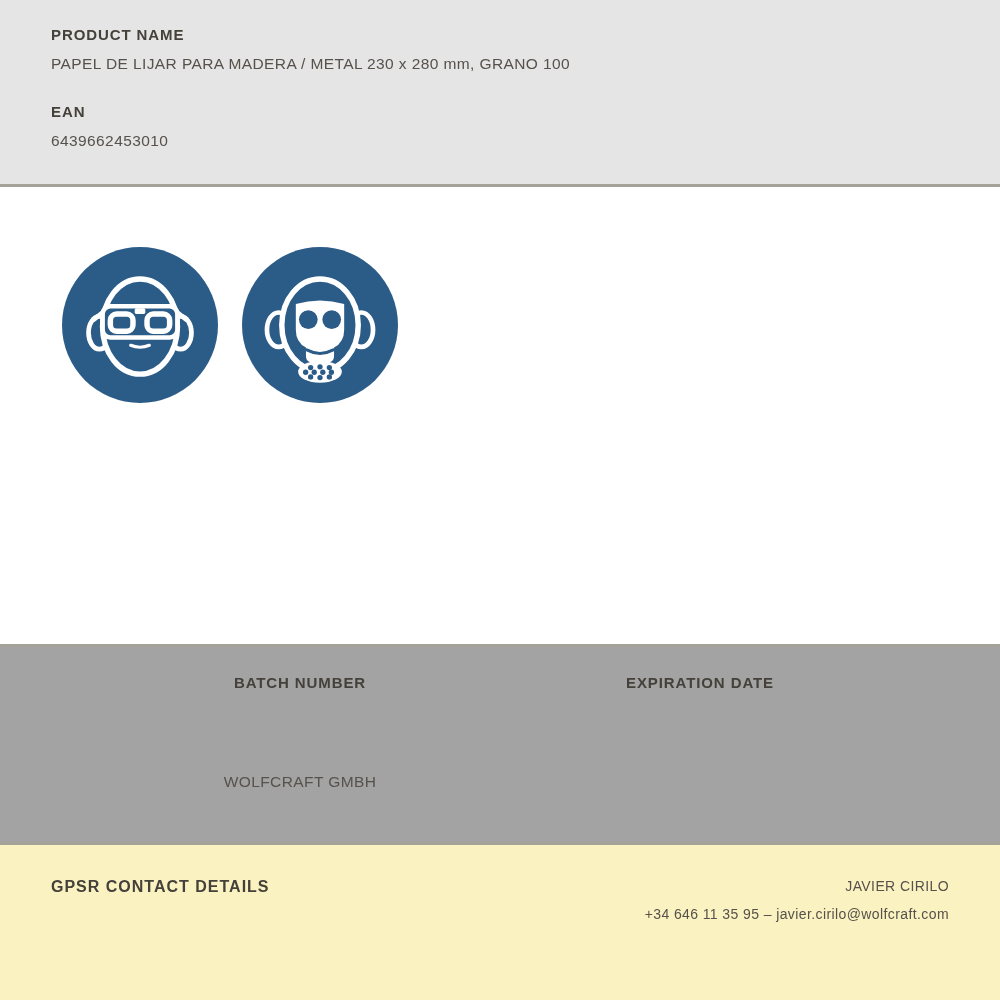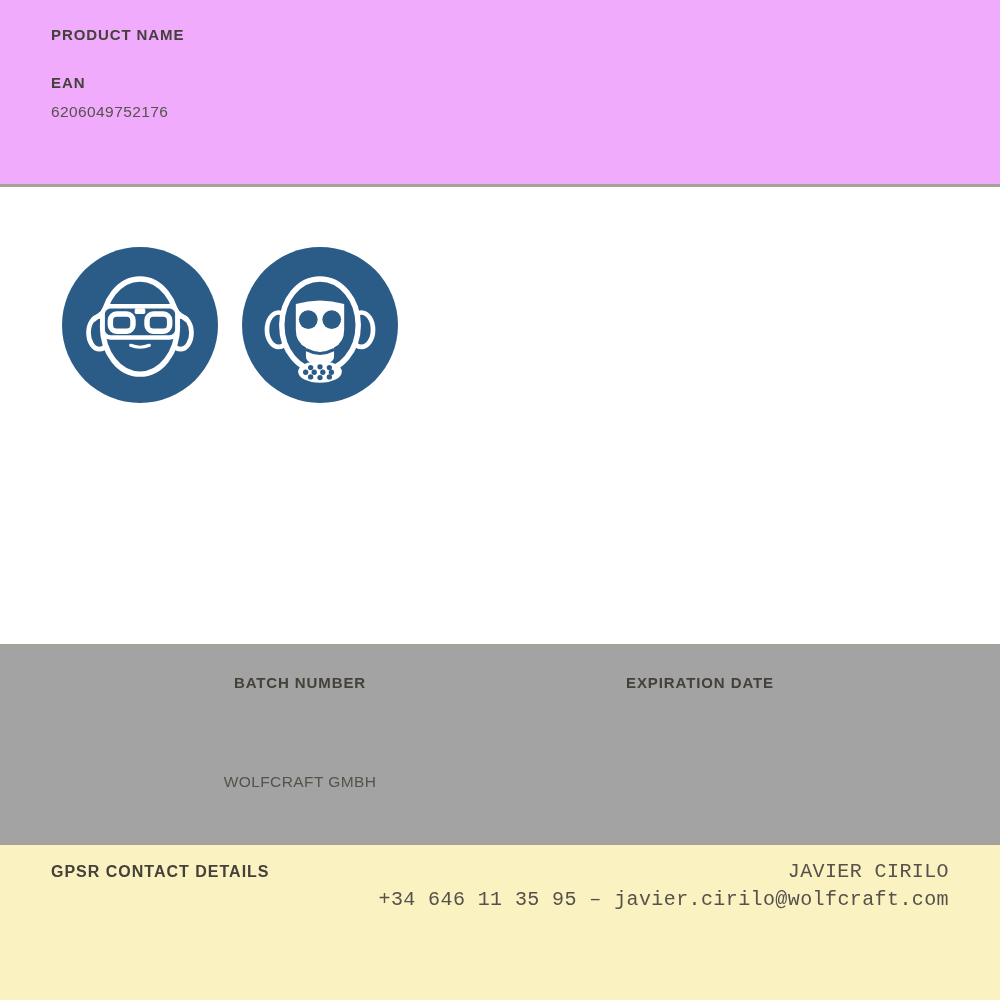--- a/index.html
+++ b/index.html
@@ -7,38 +7,38 @@
     width: 1000px; height: 1000px;
     font-family: "Liberation Sans", sans-serif;
     background: #ffffff;
     overflow: hidden;
   }
   .page { width: 1000px; height: 1000px; display: flex; flex-direction: column; }
 
   
   .sec-top {
     height: 184px; box-sizing: border-box;
-    background: #f0abfc;
+    background: #e5e5e5;
     padding: 26px 51px 4px 51px;
   }
   .divider { height: 3px; background: #a5a29a; flex: none; }
   .sec-icons {
     height: 457px; box-sizing: border-box;
     background: #ffffff;
     padding: 60px 0 0 62px;
   }
   .sec-fields {
     height: 195px; box-sizing: border-box;
     background: #a3a3a3;
     padding: 27px 100px 0 100px;
   }
   .sec-gpsr {
     height: 155px; box-sizing: border-box;
     background: #fbf2c2;
-    padding: 17px 51px 0 51px;
+    padding: 32px 51px 0 51px;
     display: flex; justify-content: space-between; align-items: flex-start;
   }
 
   
   .label {
     font-size: 15px; font-weight: bold; letter-spacing: 0.9px;
     color: #44403a; line-height: 18px;
   }
   .value {
     font-size: 15.5px; font-weight: normal; letter-spacing: 0.4px;
@@ -60,34 +60,35 @@
   .fields-row2 { margin-top: 72px; }
   .field .value { margin-top: 4px; }
 
   
   .gpsr-label {
     font-size: 16px; font-weight: bold; letter-spacing: 1px;
     color: #44403a; line-height: 19px;
   }
   .gpsr-contact { text-align: right; }
   .gpsr-contact .line {
-    font-size: 20px; color: #56514b; letter-spacing: 0.4px;
-    line-height: 19px; margin-bottom: 9px; font-family: Liberation Mono, monospace;
+    font-size: 14px; color: #56514b; letter-spacing: 0.4px;
+    line-height: 19px; margin-bottom: 9px;
   }
 </style>
 </head>
 <body>
 
 <div class="page">
 
   <div class="sec-top">
     <div class="label">PRODUCT NAME</div>
+    <div class="value">PAPEL DE LIJAR PARA MADERA / METAL 230 x 280 mm, GRANO 100</div>
     <div class="ean-block">
       <div class="label">EAN</div>
-      <div class="value">6206049752176</div>
+      <div class="value">6439662453010</div>
     </div>
   </div>
 
   <div class="divider"></div>
 
   <div class="sec-icons">
     <div class="icons-row">
 
       <svg class="picto" viewBox="0 0 100 100">
         <circle cx="50" cy="50" r="50" fill="#2b5c88"></circle>

